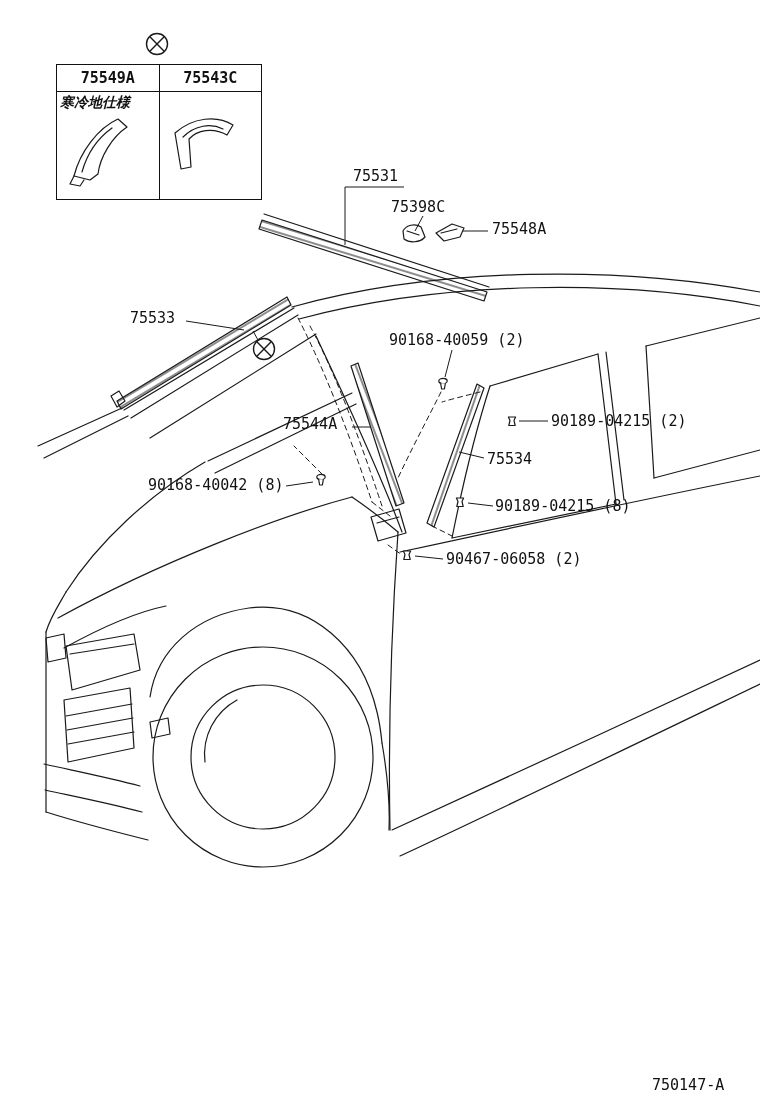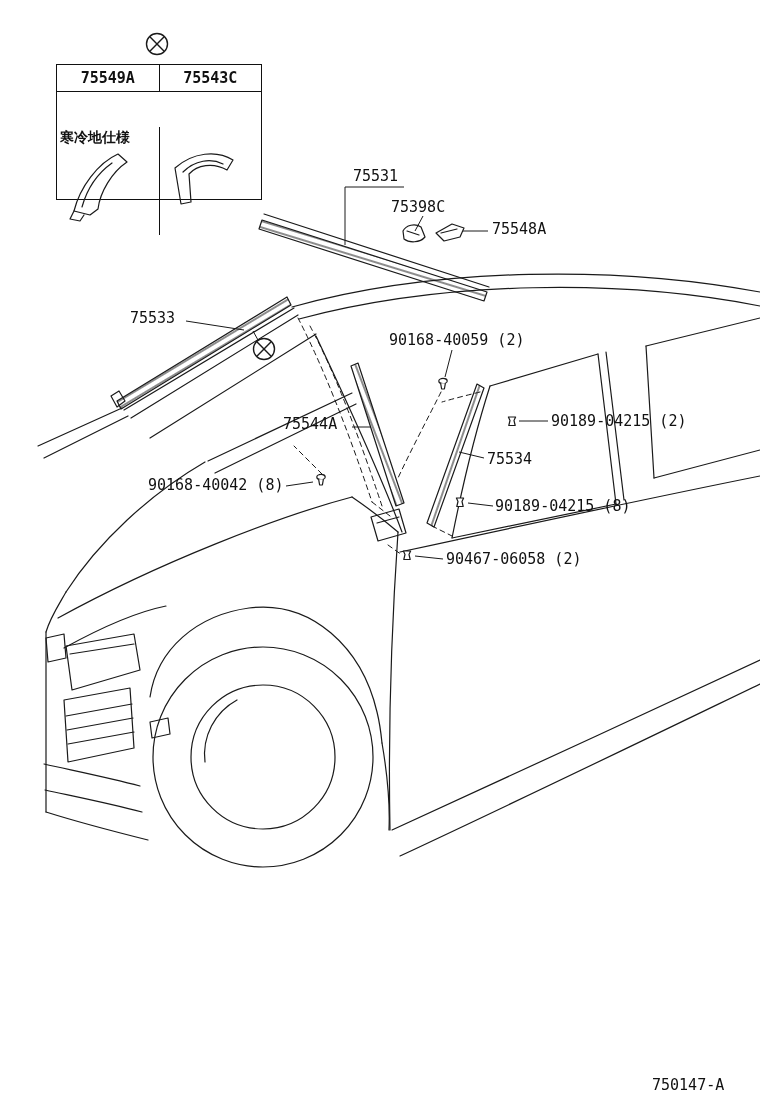--- a/index.html
+++ b/index.html
@@ -6,24 +6,24 @@
   .stage{position:relative;width:760px;height:1112px;background:#ffffff;overflow:hidden;
          font-family:"DejaVu Sans Mono",monospace;}
   .diagram{position:absolute;left:0;top:0;width:760px;height:1112px;}
   .ln{fill:none;stroke:#1a1a1a;stroke-width:1.2;stroke-linecap:round;stroke-linejoin:round;}
   .dash{fill:none;stroke:#1a1a1a;stroke-width:1;stroke-dasharray:5 4;stroke-linecap:round;}
   .ldr{fill:none;stroke:#1a1a1a;stroke-width:1;}
   .lbl text{font-family:"DejaVu Sans Mono",monospace;font-size:15px;fill:#111;}
   .footer-code{font-family:"DejaVu Sans Mono",monospace;font-size:15px;fill:#111;}
   
   .inset-table{position:absolute;left:56px;top:64px;width:206px;height:136px;
-               border:1.5px solid #111;background:#fff;display:flex;flex-direction:column;box-sizing:border-box;gap:35px;}
+               border:1.5px solid #111;background:#fff;display:flex;flex-direction:column;box-sizing:border-box;}
   .it-row{display:flex;}
   .it-head{flex:0 0 26px;border-bottom:1.5px solid #111;}
-  .it-body{flex:1;}
+  .it-body{flex:1;font-style:italic;}
   .it-cell{flex:1;display:flex;flex-direction:column;align-items:center;justify-content:center;overflow:hidden;}
   .it-c1{border-right:1.5px solid #111;}
   .it-head .it-cell{font-weight:700;font-size:15px;color:#111;justify-content:center;}
   .spec{align-self:flex-start;font-family:"DejaVu Sans",sans-serif;font-weight:700;
         font-size:14px;color:#111;line-height:16px;padding:2px 0 0 3px;}
   .part-shape{flex:1;width:95px;}
 </style>
 </head>
 <body>
 

